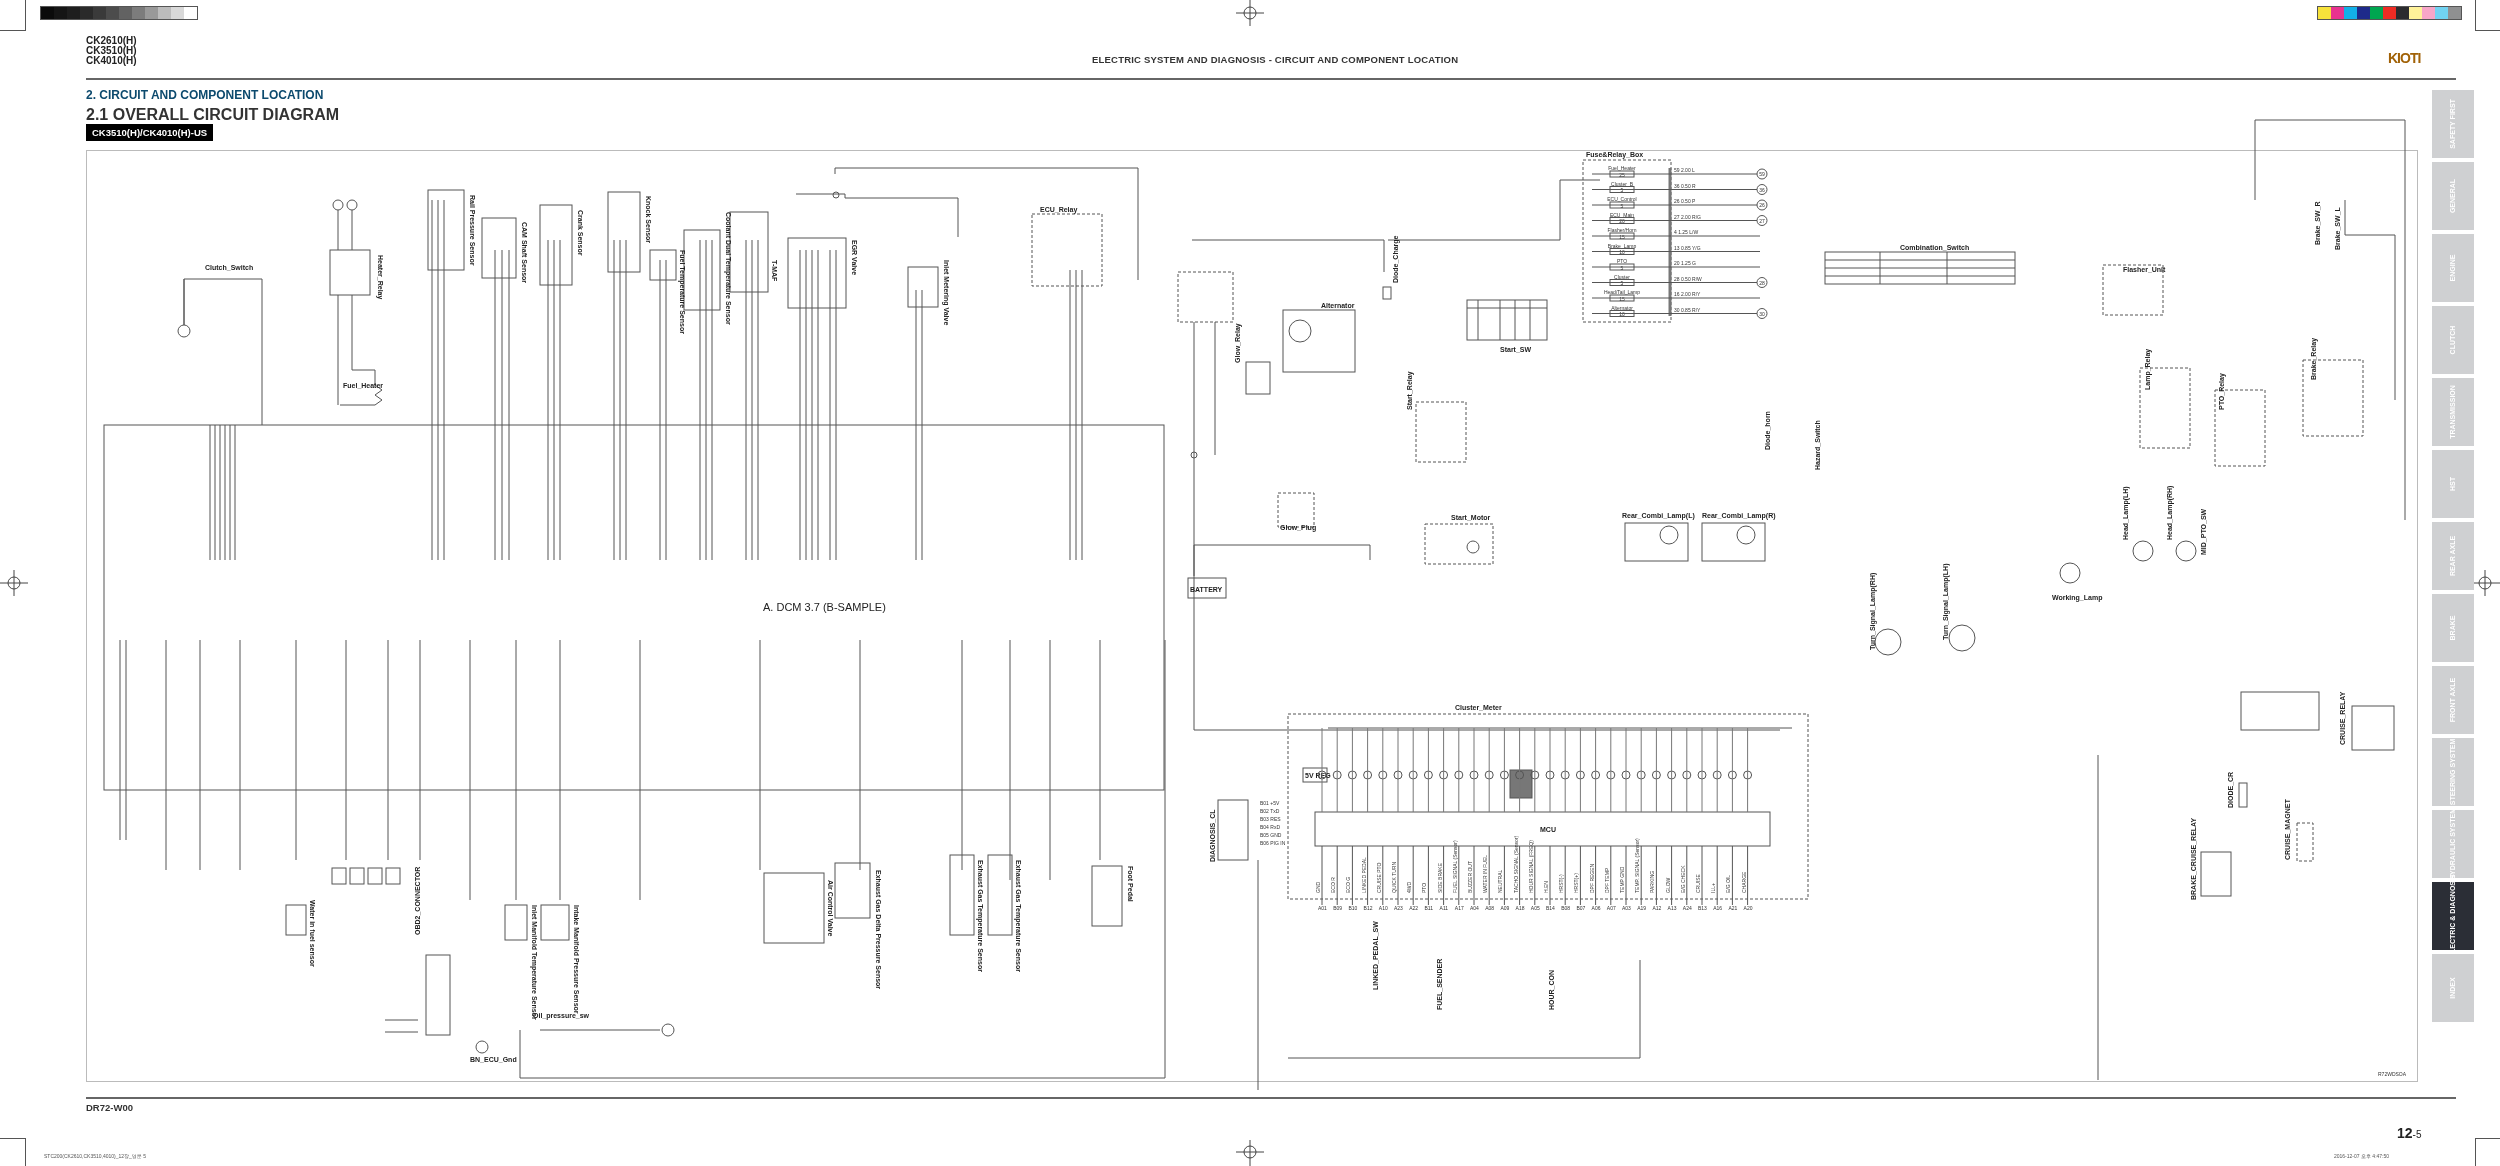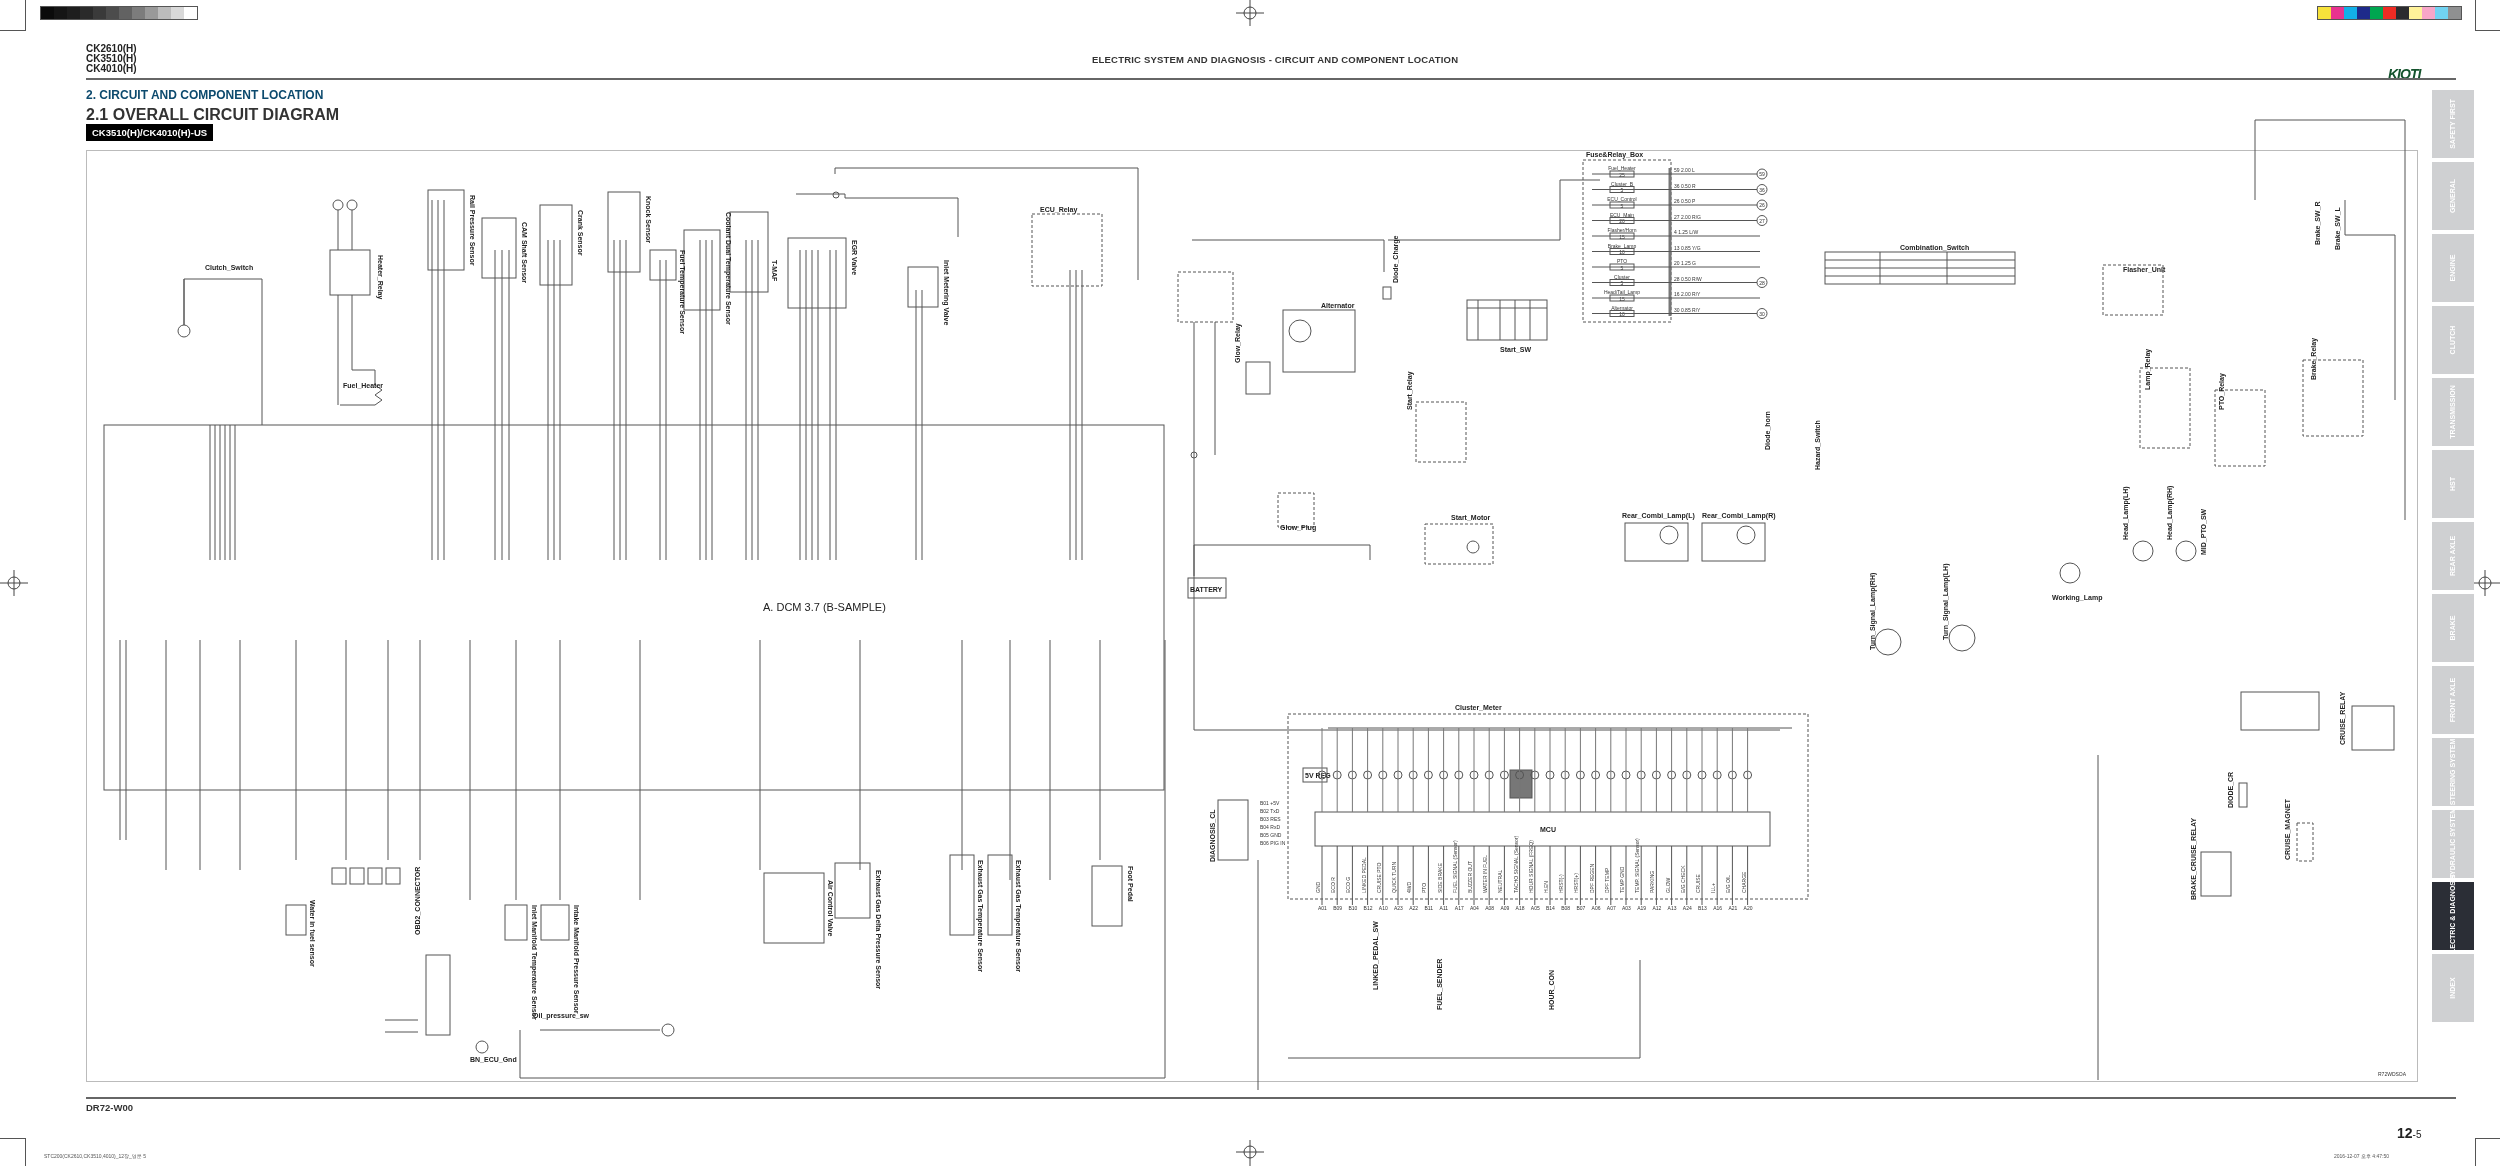--- a/index.html
+++ b/index.html
@@ -3,24 +3,24 @@
 <meta charset="utf-8">
 <style>
   html,body{margin:0;padding:0;background:#fff;}
   body{width:2500px;height:1166px;position:relative;overflow:hidden;font-family:"Liberation Sans",sans-serif;color:#222;}
   .abs{position:absolute;}
   .gray-bar{position:absolute;top:6px;left:40px;display:flex;border:1px solid #555;}
   .gray-bar span{display:block;width:13px;height:12px;}
   .color-bar{position:absolute;top:6px;left:2317px;display:flex;border:1px solid #555;}
   .color-bar span{display:block;width:13px;height:12px;}
   .crop{position:absolute;border-color:#555;border-style:solid;border-width:0;}
-  .models{position:absolute;left:86px;top:44px;font-size:10px;font-weight:bold;line-height:10px;color:#222;}
+  .models{position:absolute;left:86px;top:36px;font-size:10px;font-weight:bold;line-height:10px;color:#222;}
   .header-title{position:absolute;left:1092px;top:54px;font-size:9.5px;font-weight:bold;letter-spacing:.2px;color:#333;}
   .rule{position:absolute;left:86px;width:2370px;height:2px;background:#666;}
-  .logo{position:absolute;left:2388px;top:66px;font-size:14px;font-weight:bold;font-style:italic;color:#14532d;letter-spacing:-1px;}
+  .logo{position:absolute;left:2388px;top:50px;font-size:14px;font-weight:bold;color:#a16207;letter-spacing:-1px;}
   .h1{position:absolute;left:86px;top:88px;font-size:12px;font-weight:bold;color:#0c4a6e;}
   .h2{position:absolute;left:86px;top:106px;font-size:16px;font-weight:bold;color:#333;}
   .model-tag{position:absolute;left:86px;top:124px;background:#000;color:#fff;font-size:9.5px;font-weight:bold;padding:3px 6px;}
   .frame{position:absolute;left:86px;top:150px;width:2330px;height:930px;border:1px solid #bbb;}
   .tabs{position:absolute;left:2432px;top:90px;width:44px;}
   .tab{position:absolute;left:0;width:42px;height:68px;background:#cfd0d2;display:flex;align-items:center;justify-content:center;}
   .tab span{transform:rotate(-90deg);white-space:nowrap;color:#fff;font-size:7px;font-weight:bold;text-align:center;line-height:8px;}
   .tab.active{background:#2b2e36;}
   .footer-code{position:absolute;left:86px;top:1102px;font-size:9.5px;font-weight:bold;color:#333;}
   .page-num{position:absolute;left:2397px;top:1124px;font-weight:bold;color:#222;}

